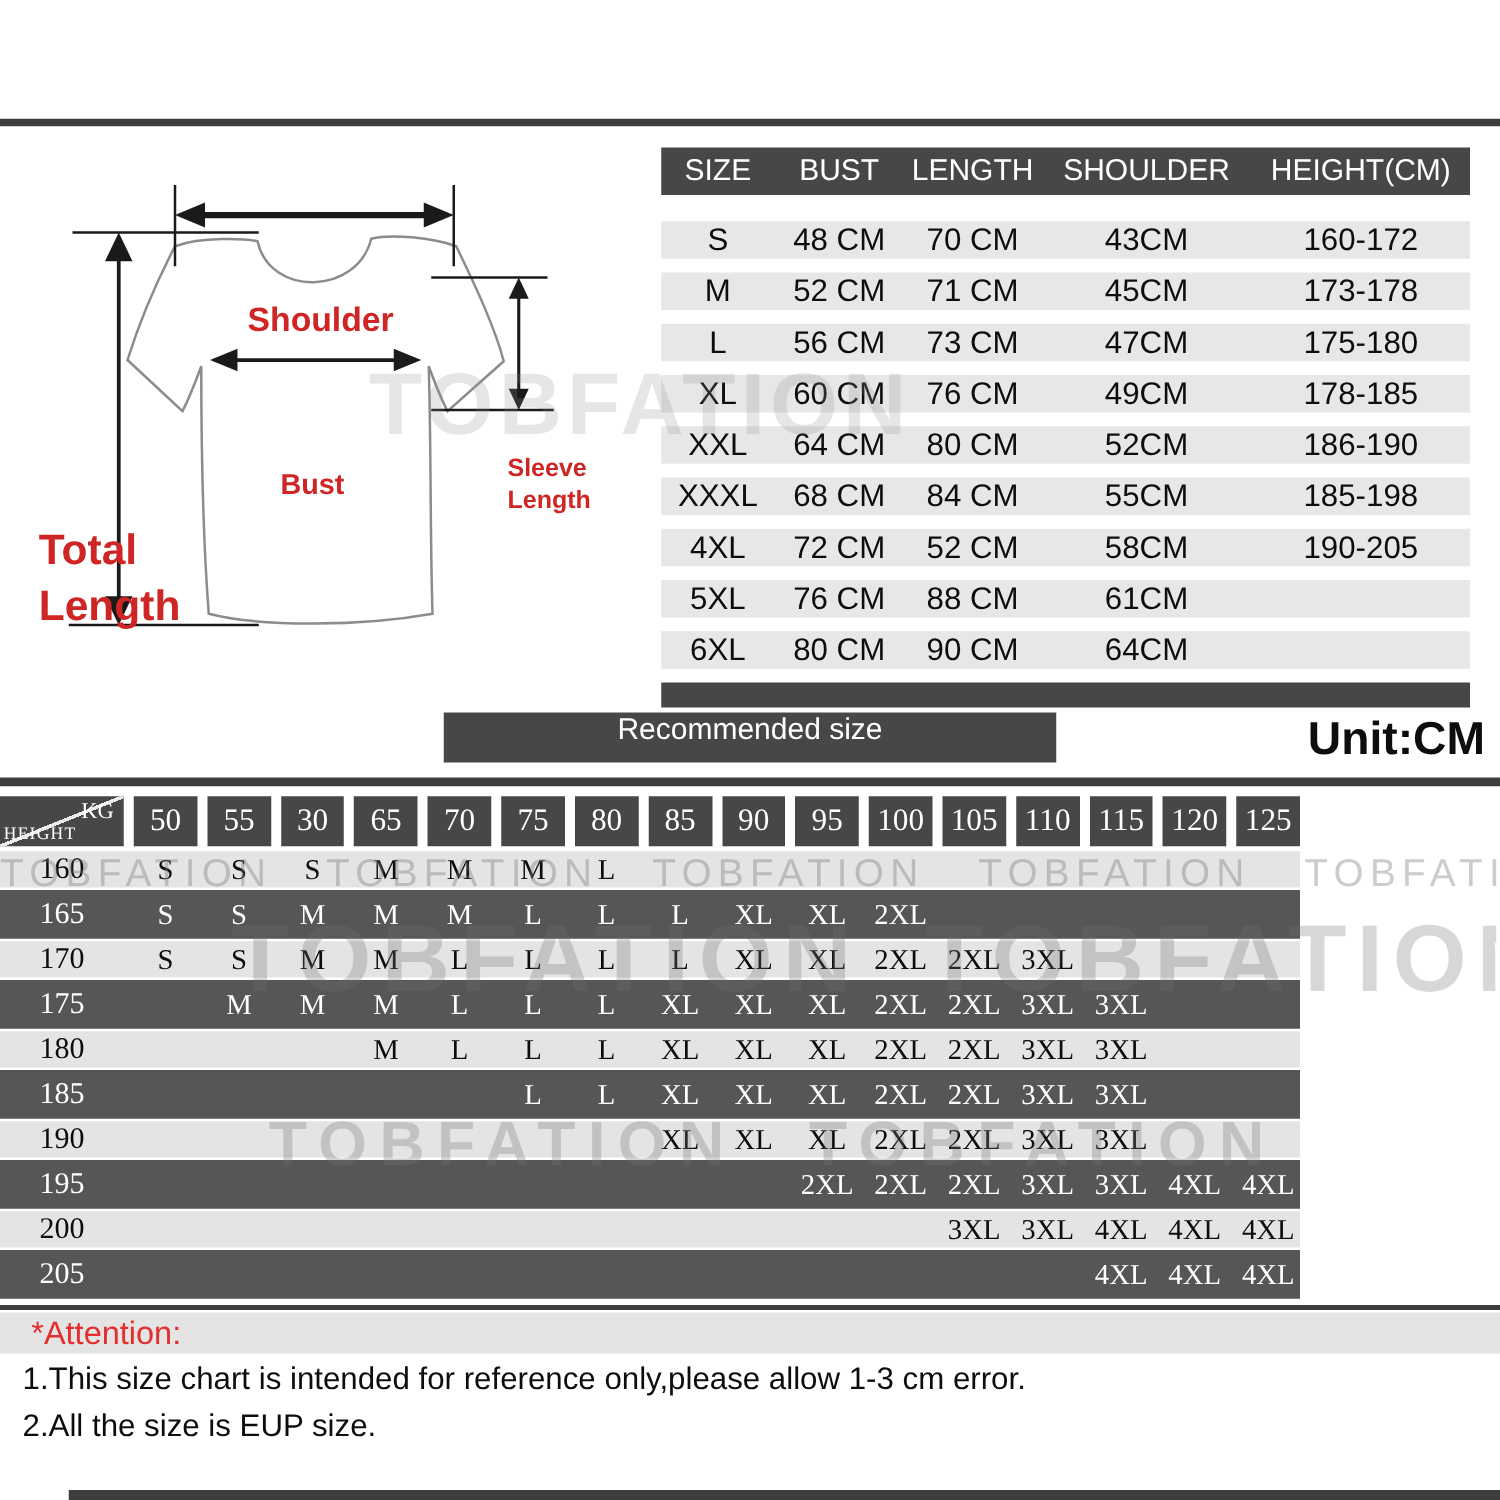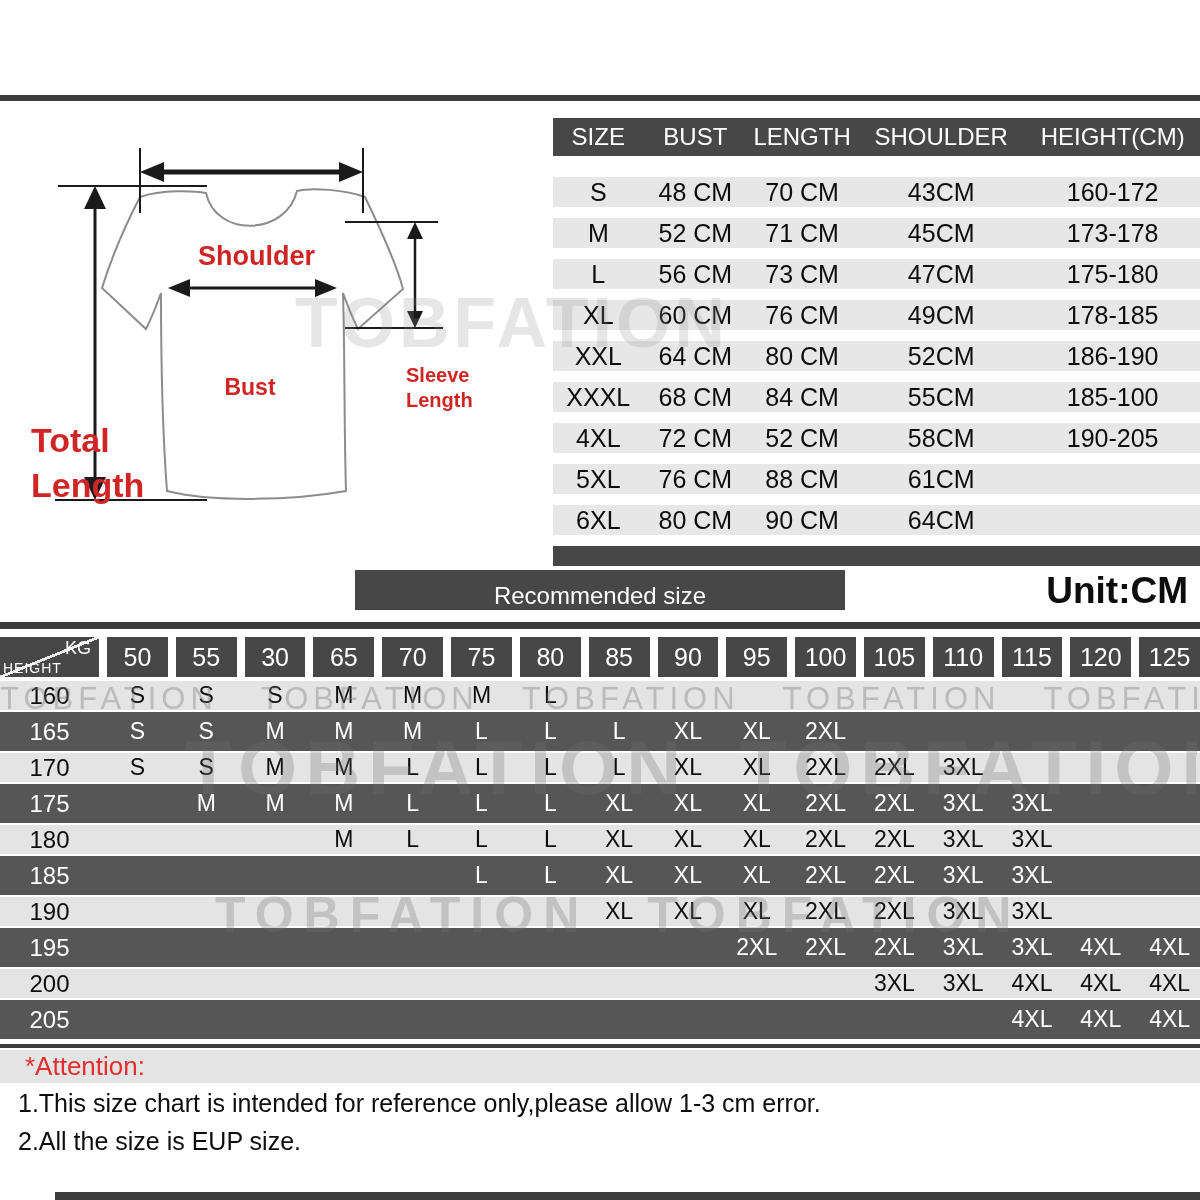--- a/index.html
+++ b/index.html
@@ -19,35 +19,35 @@
 
   
   .diagram{position:absolute;left:0;top:110px;width:545px;height:445px;}
   .dlabel{position:absolute;color:#cf2525;font-weight:bold;}
   .lbl-shoulder{left:198px;top:131px;width:110px;text-align:center;font-size:27px;}
   .lbl-bust{left:205px;top:264px;width:90px;text-align:center;font-size:23px;}
   .lbl-total{left:31px;top:308px;width:115px;font-size:34px;line-height:1.32;}
   .lbl-sleeve{left:406px;top:253px;width:82px;font-size:20px;line-height:1.25;}
 
   
-  .size-table{position:absolute;left:553px;top:118px;width:647px;}
+  .size-table{position:absolute;left:529px;top:118px;width:647px;}
   .st-header{display:flex;background:#474747;color:#fff;height:38px;align-items:center;font-size:24px;}
   .st-body{margin-top:21px;}
   .st-row{display:flex;background:#e7e7e7;height:30px;align-items:center;margin-bottom:11px;font-size:25px;color:#0d0d0d;}
   .st-cell{text-align:center;}
   .st-col0{width:14%}.st-col1{width:16%}.st-col2{width:17%}.st-col3{width:26%}.st-col4{width:27%}
   .st-footer{background:#474747;height:20px;}
 
   
   .recommended-bar{position:absolute;left:355px;top:570px;width:490px;height:40px;background:#474747;
-                   color:#fff;font-size:24px;display:flex;align-items:flex-end;justify-content:center;}
+                   color:#fff;font-size:24px;display:flex;align-items:flex-start;justify-content:center;}
   .unit-label{position:absolute;right:12px;top:570px;font-size:37px;color:#0d0d0d;font-weight:bold;}
 
   
-  .matrix{position:absolute;left:0;top:637px;width:1200px;}
+  .matrix{position:absolute;left:0;top:637px;width:1040px;font-family:Liberation Serif, serif;}
   .mgrid{display:grid;grid-template-columns:99px repeat(16,1fr);column-gap:8px;}
   .m-header{height:40px;}
   .corner-cell{position:relative;height:40px;color:#fff;
       background:linear-gradient(to bottom right,rgba(0,0,0,0) 48.2%,#ececec 48.2%,#ececec 52%,rgba(0,0,0,0) 52%),#474747;}
   .corner-kg{position:absolute;top:1px;right:8px;font-size:18px;}
   .corner-height{position:absolute;bottom:1px;left:3px;font-size:14px;letter-spacing:1px;}
   .kg-cell{background:#474747;color:#fff;height:40px;line-height:40px;text-align:center;font-size:25px;}
   .m-body{margin-top:4px;}
   .m-row{margin-bottom:2px;}
   .m-row.light{background:#e4e4e4;color:#0d0d0d;}
@@ -161,21 +161,21 @@
           <div class="st-cell st-col1">64 CM</div>
           <div class="st-cell st-col2">80 CM</div>
           <div class="st-cell st-col3">52CM</div>
           <div class="st-cell st-col4">186-190</div>
         </div>
         <div class="st-row">
           <div class="st-cell st-col0">XXXL</div>
           <div class="st-cell st-col1">68 CM</div>
           <div class="st-cell st-col2">84 CM</div>
           <div class="st-cell st-col3">55CM</div>
-          <div class="st-cell st-col4">185-100</div>
+          <div class="st-cell st-col4">185-198</div>
         </div>
         <div class="st-row">
           <div class="st-cell st-col0">4XL</div>
           <div class="st-cell st-col1">72 CM</div>
           <div class="st-cell st-col2">52 CM</div>
           <div class="st-cell st-col3">58CM</div>
           <div class="st-cell st-col4">190-205</div>
         </div>
         <div class="st-row">
           <div class="st-cell st-col0">5XL</div>

